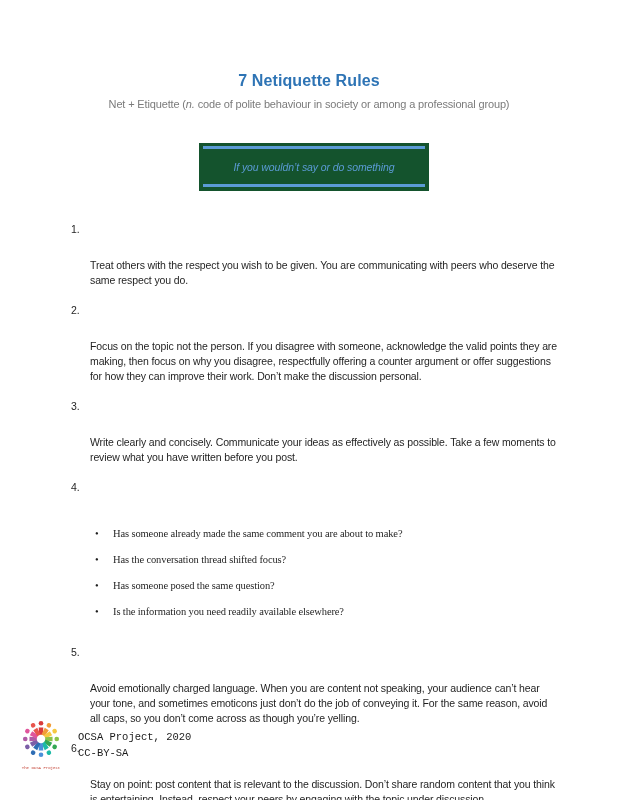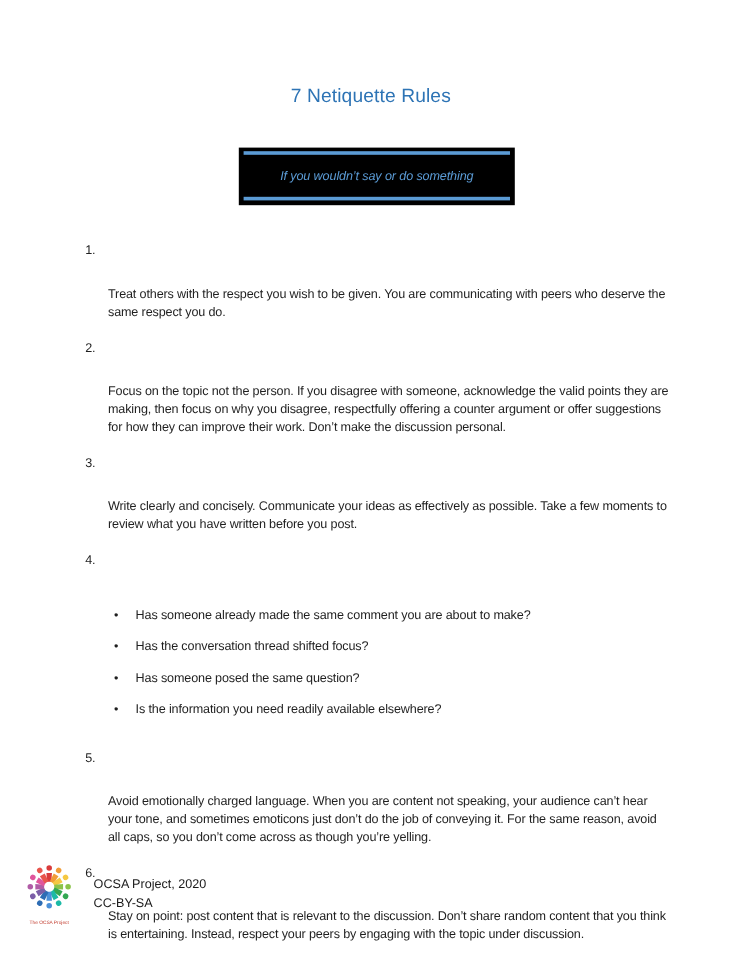--- a/index.html
+++ b/index.html
@@ -1,53 +1,54 @@
 <!DOCTYPE html>
 <html><head>
 <meta charset="utf-8">
 <style>
   html,body { margin:0; padding:0; background:#ffffff; }
   .page {
     position:relative; width:618px; height:800px; background:#ffffff;
     font-family:"Liberation Sans", sans-serif; color:#1f1f1f; overflow:hidden;
   }
   .header { padding-top:72px; text-align:center; }
-  .doc-title { margin:0; font-size:16px; font-weight:normal; color:#2E74B5; letter-spacing:0.1px; }
+  .doc-title { margin:0; font-size:16px; font-weight:bold; color:#2E74B5; letter-spacing:0.1px; }
   .doc-subtitle { margin-top:8px; font-size:11px; color:#7b7b7b; letter-spacing:-0.15px; }
   .doc-subtitle .term { font-style:italic; }
 
-  .callout { width:230px; margin:33px 0 0 199px; background:#000000; padding:3px 0 4px; }
+  .callout { width:230px; margin:33px 0 0 199px; background:#14532d; padding:3px 0 4px; }
   .callout-rule { height:3px; background:#5B9BD5; margin:0 4px; }
   .callout-text {
     padding:11px 6px 9px; text-align:center; font-style:italic;
     color:#5B9BD5; font-size:10.5px; line-height:15px; letter-spacing:-0.1px;
   }
 
   .rules { margin:31px 0 0 71px; width:486px; font-size:10.5px; line-height:15px; letter-spacing:-0.12px; }
   .rule-item { display:flex; margin-bottom:15px; }
   .rule-num { flex:none; width:19px; }
   .rule-text { width:467px;margin-top:36px; }
   .bullets { margin-top:10px; }
-  .bullet-item { display:flex; margin-bottom:11px; }
+  .bullet-item { display:flex; margin-bottom:11px;font-family:Liberation Serif, serif; }
   .bullet-marker { flex:none; width:23px; padding-left:5px; box-sizing:border-box; }
   .bullet-marker::before { content:"\2022"; }
   .bullet-text { flex:1; }
 
-  .footer { position:absolute; left:14px; top:718px; display:flex; align-items:flex-start; }
+  .footer { position:absolute; left:14px; top:718px; display:flex; align-items:flex-start;font-family:Liberation Mono, monospace; }
   .logo-wrap { width:54px; text-align:center; }
   .logo-caption { margin-top:1px; font-size:4px; line-height:5px; color:#C0392B; letter-spacing:0; white-space:nowrap; }
   .credit { margin-left:10px; padding-top:11px; font-size:10.5px; line-height:16px; color:#1a1a1a; }
 </style>
 </head>
 <body>
 
 <div class="page">
 
   <div class="header">
     <h1 class="doc-title">7 Netiquette Rules</h1>
+    <div class="doc-subtitle"><span>Net + Etiquette (</span><span class="term">n.</span><span> code of polite behaviour in society or among a professional group)</span></div>
   </div>
 
   <div class="callout">
     <div class="callout-rule"></div>
     <div class="callout-text">
       <div>If you wouldn’t say or do something</div>
     </div>
     <div class="callout-rule"></div>
   </div>
 

